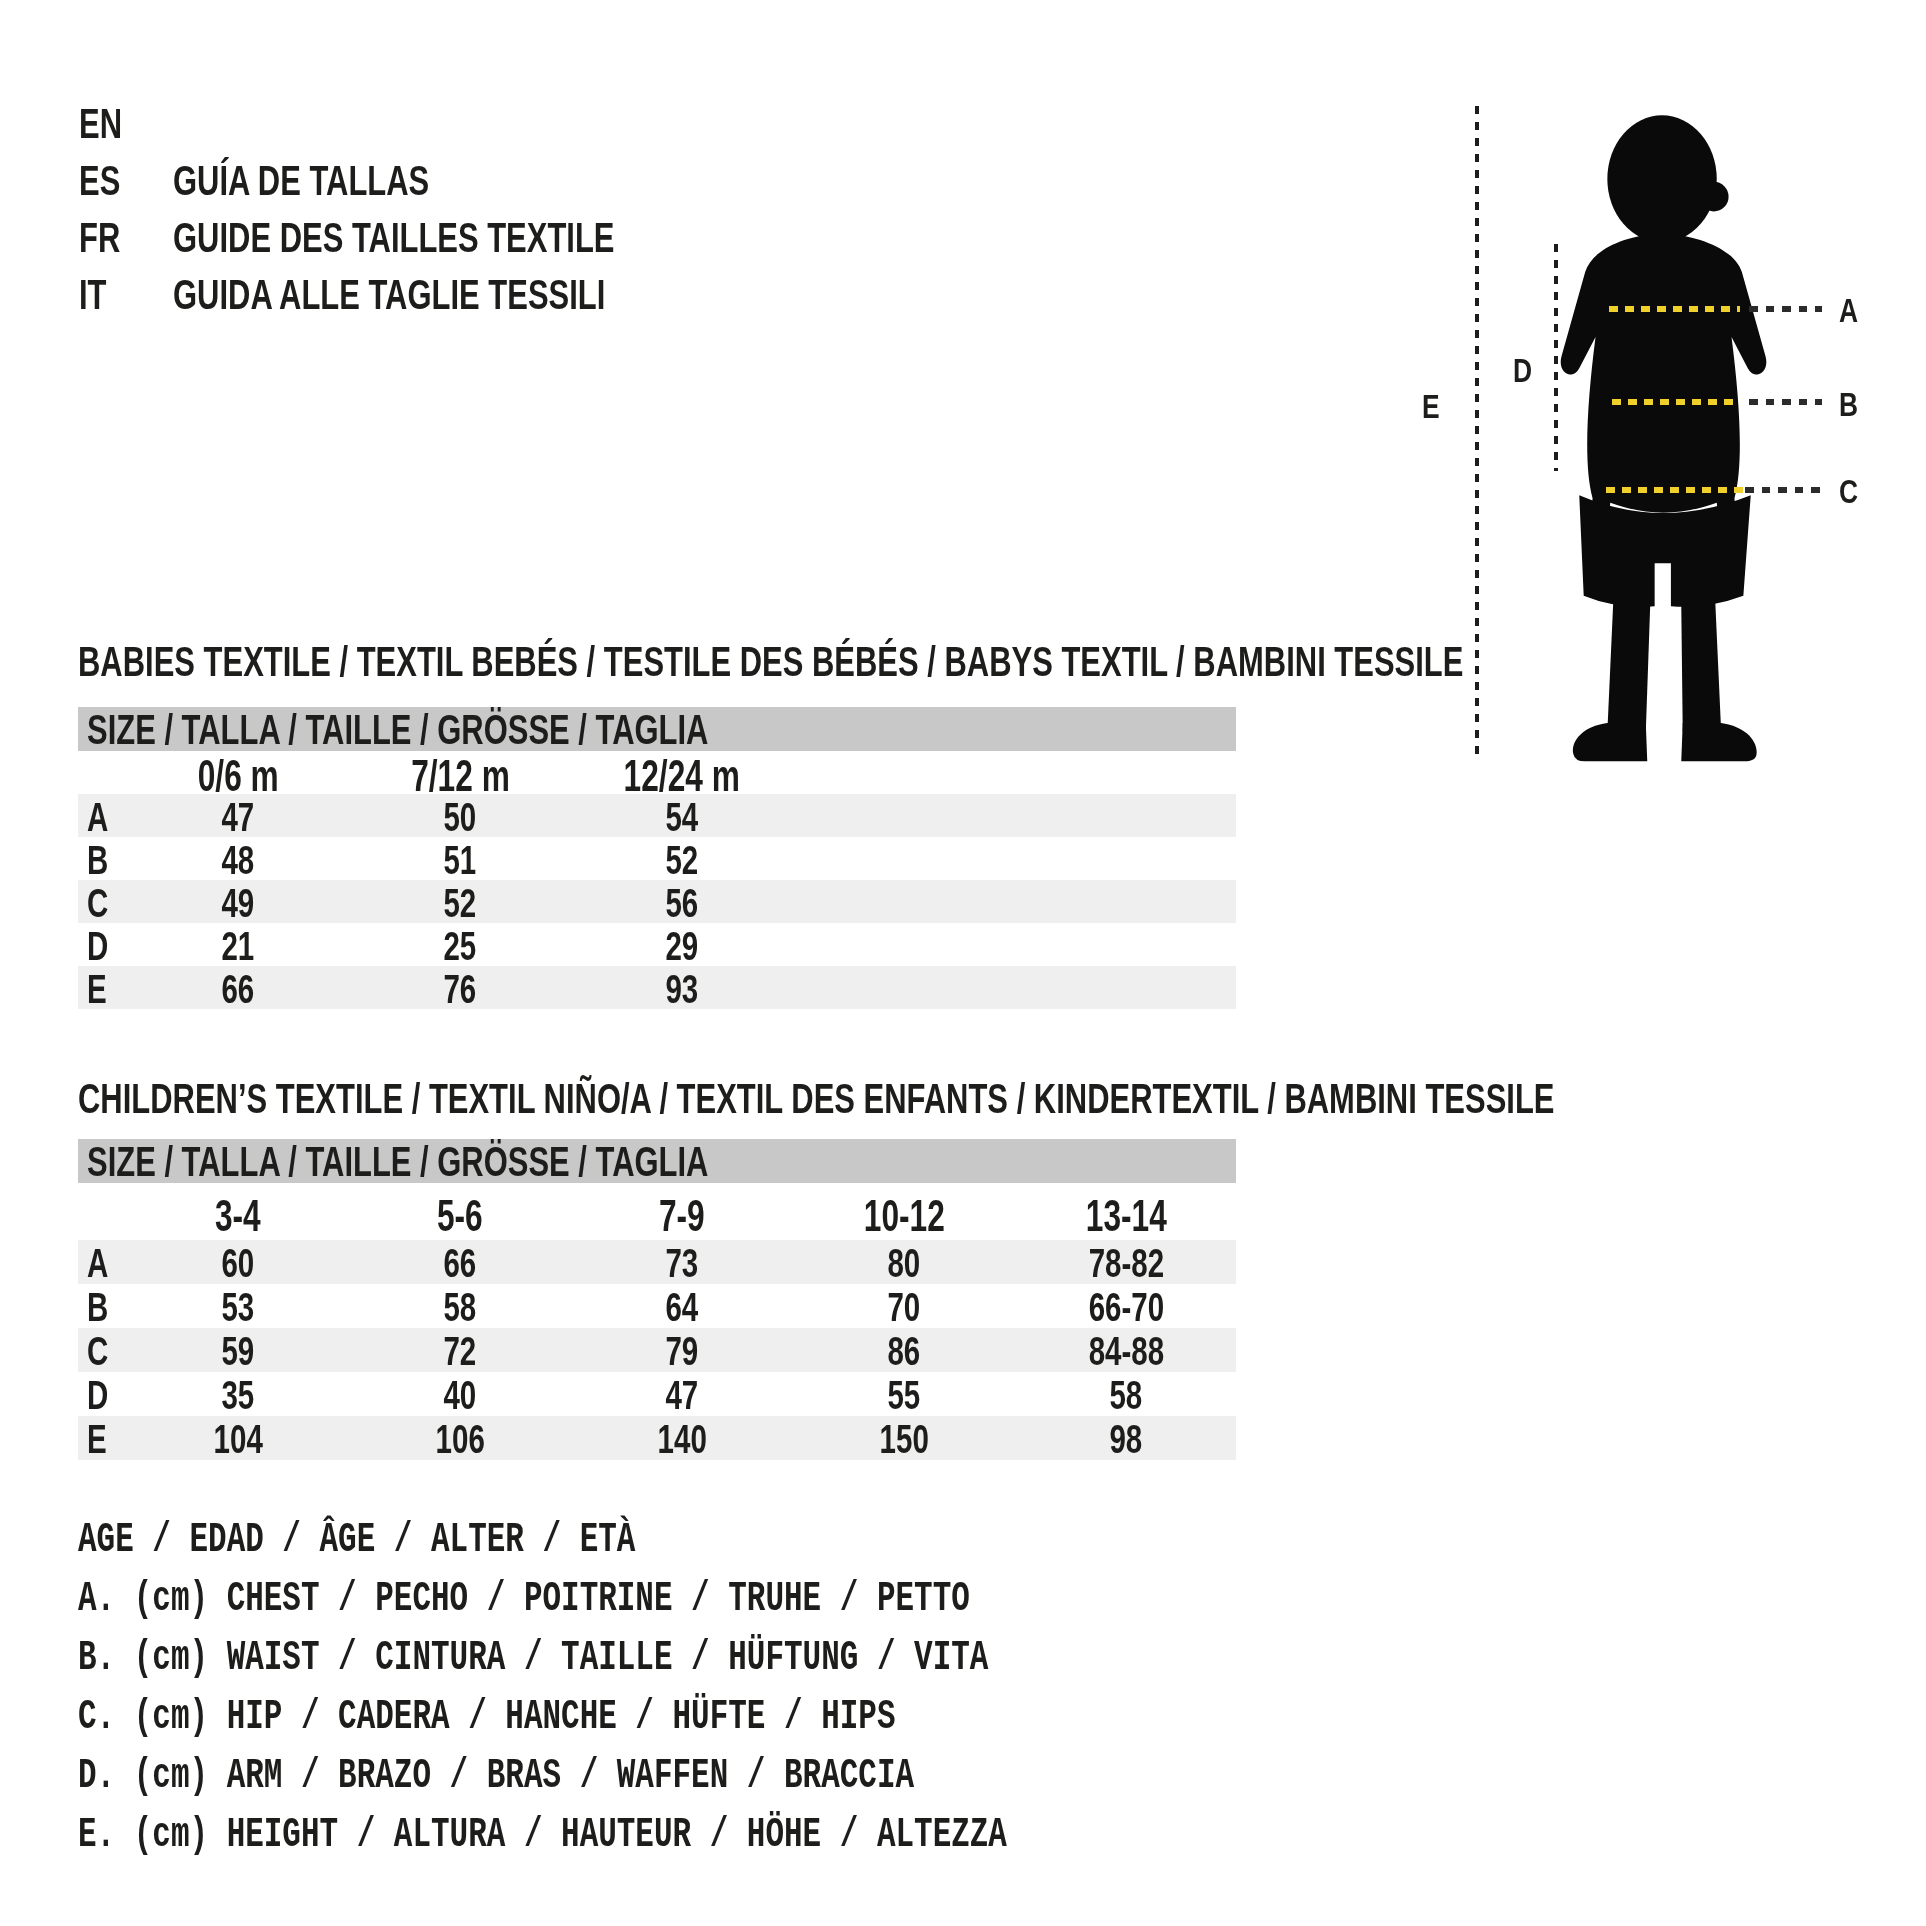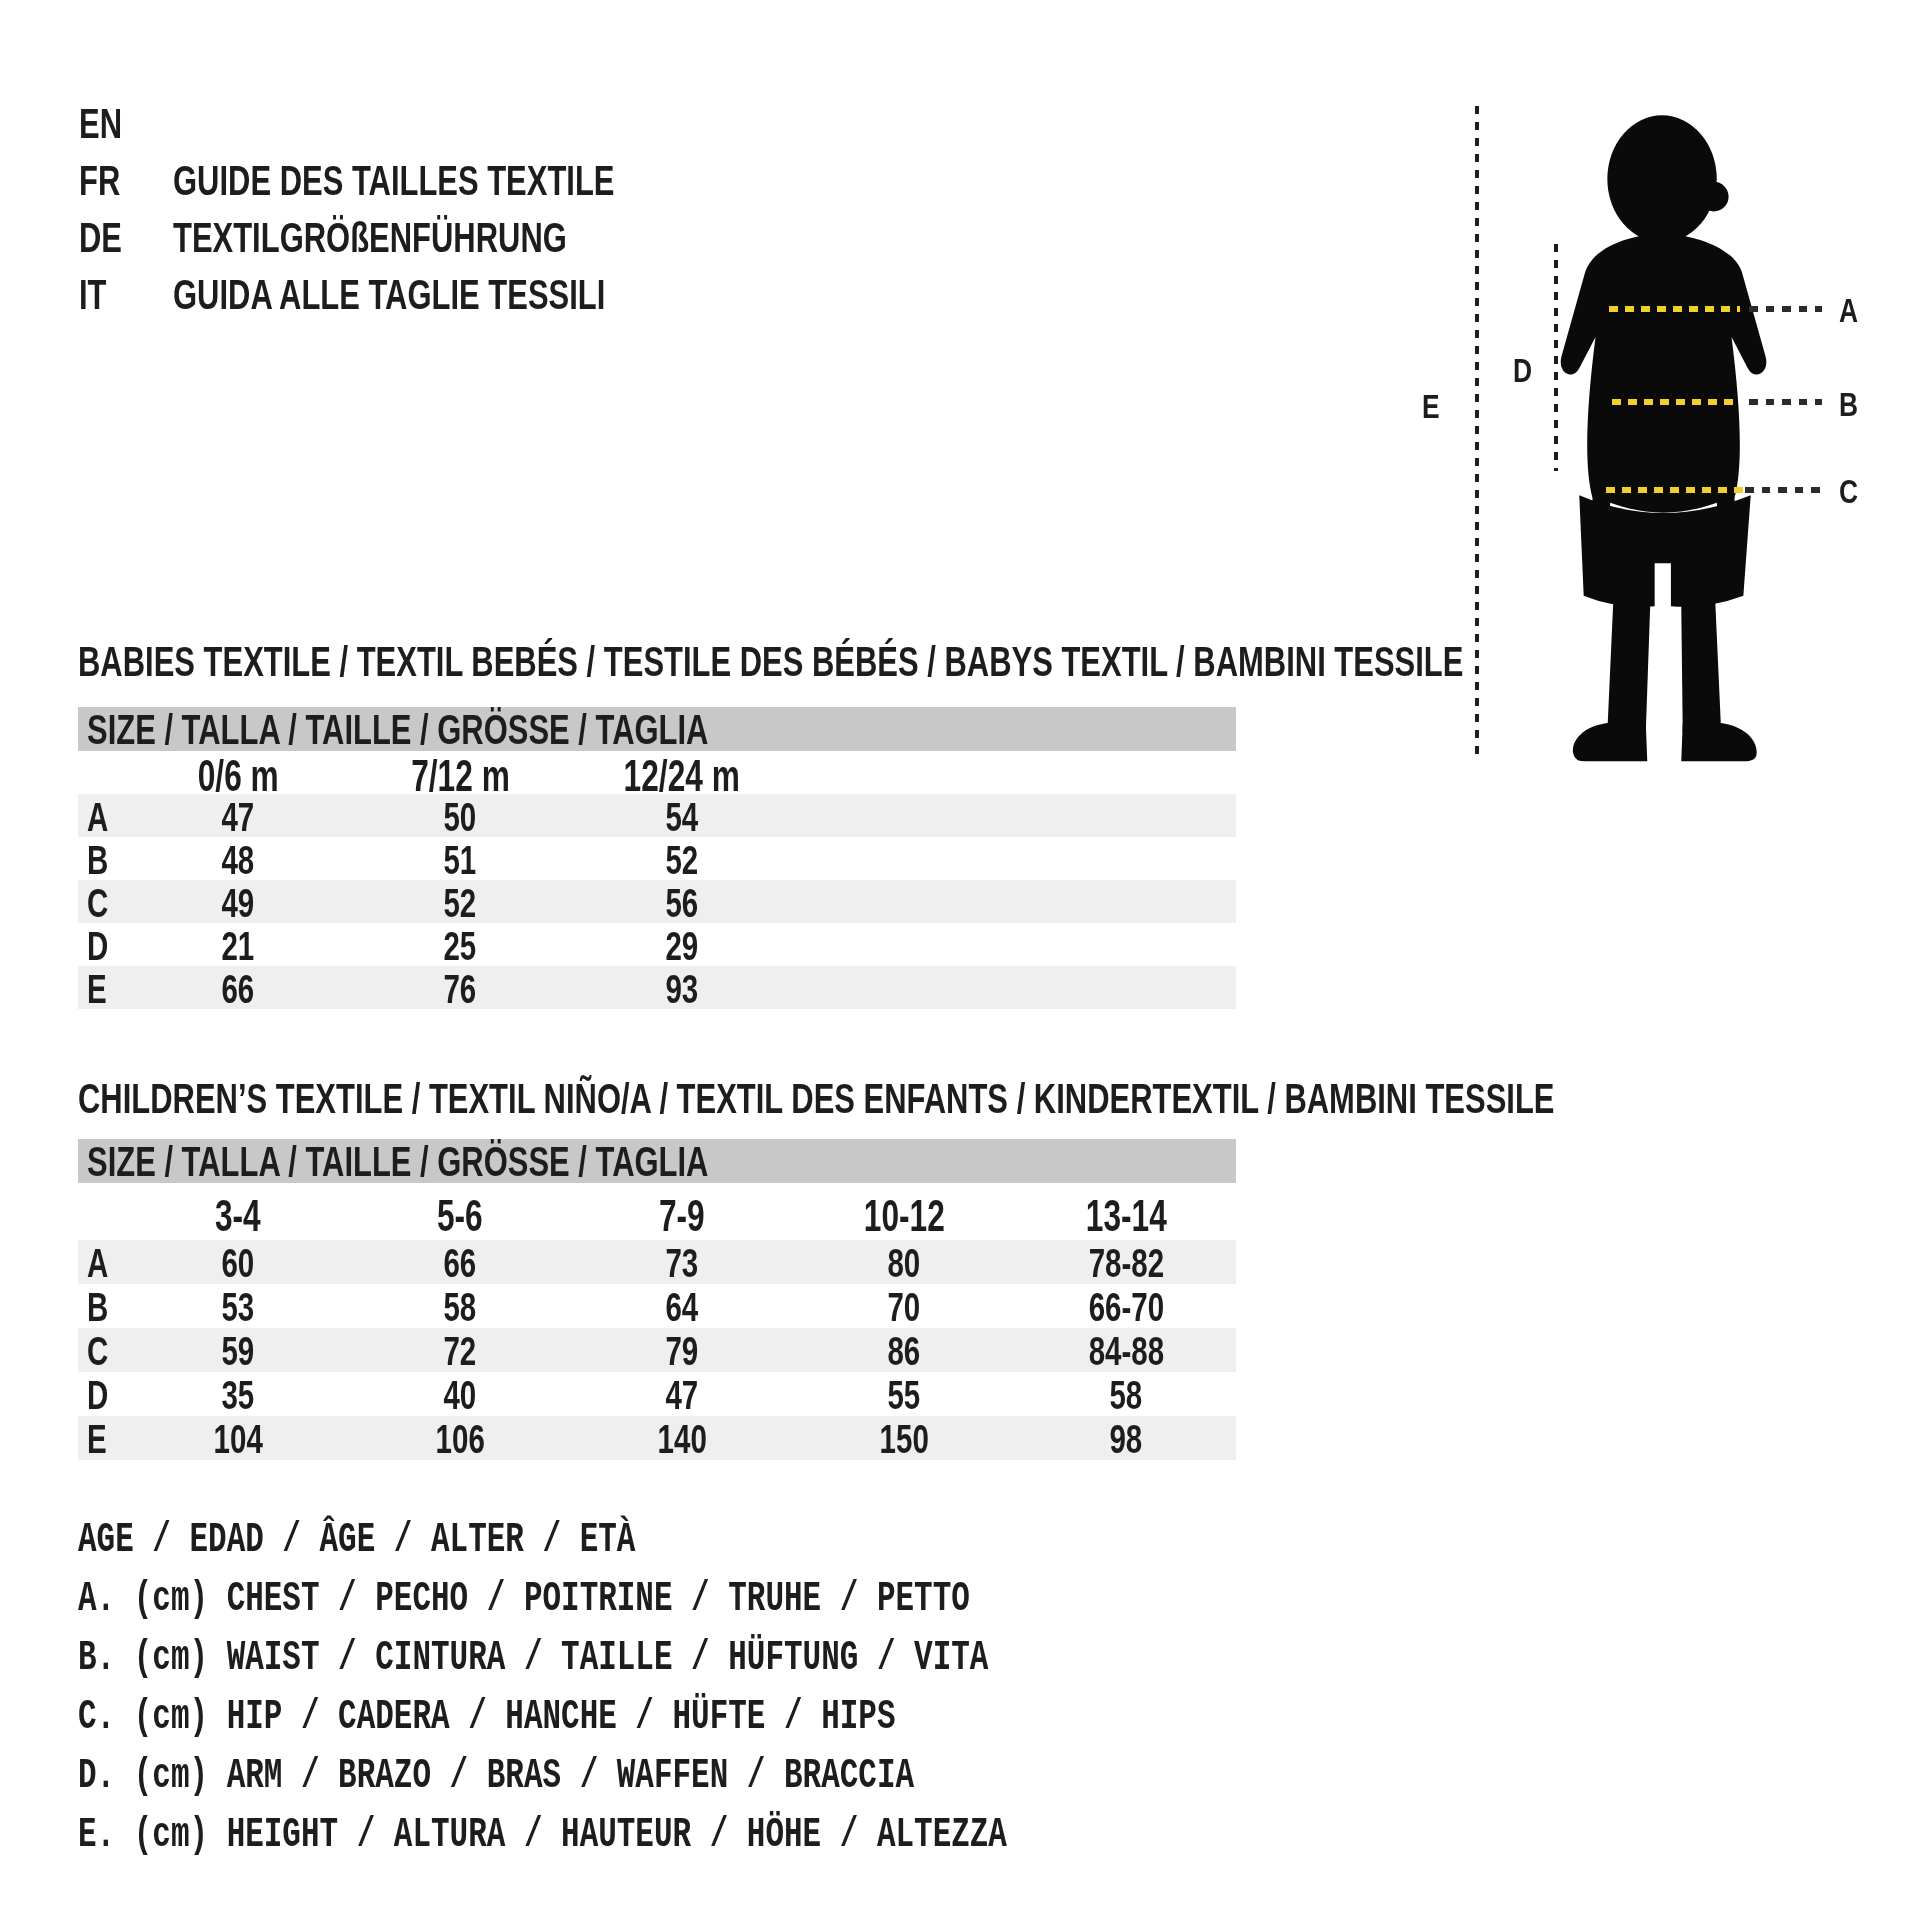--- a/index.html
+++ b/index.html
@@ -44,26 +44,26 @@
 </head>
 <body>
 
 <div class="canvas">
 
   <div class="abs" style="left:79px;top:95px;">
     <div class="lang-row">
       <div class="lang-code"><span class="cx">EN</span></div>
     </div>
     <div class="lang-row">
+      <div class="lang-code"><span class="cx">ES</span></div>
+      <div><span class="cx">GUÍA DE TALLAS</span></div>
+    </div>
+    <div class="lang-row">
       <div class="lang-code"><span class="cx">FR</span></div>
       <div><span class="cx">GUIDE DES TAILLES TEXTILE</span></div>
-    </div>
-    <div class="lang-row">
-      <div class="lang-code"><span class="cx">DE</span></div>
-      <div><span class="cx">TEXTILGRÖßENFÜHRUNG</span></div>
     </div>
     <div class="lang-row">
       <div class="lang-code"><span class="cx">IT</span></div>
       <div><span class="cx">GUIDA ALLE TAGLIE TESSILI</span></div>
     </div>
   </div>
 
   <div>
 
     <svg class="abs" style="left:1517px;top:105px;" width="296" height="680" viewBox="0 0 200 460" aria-hidden="true">

